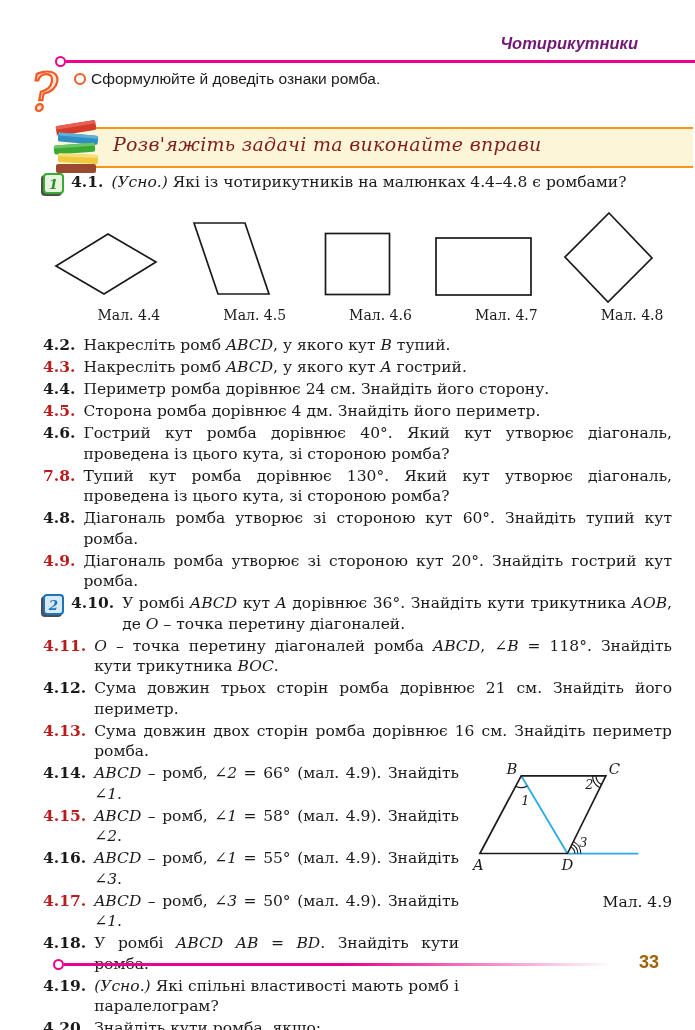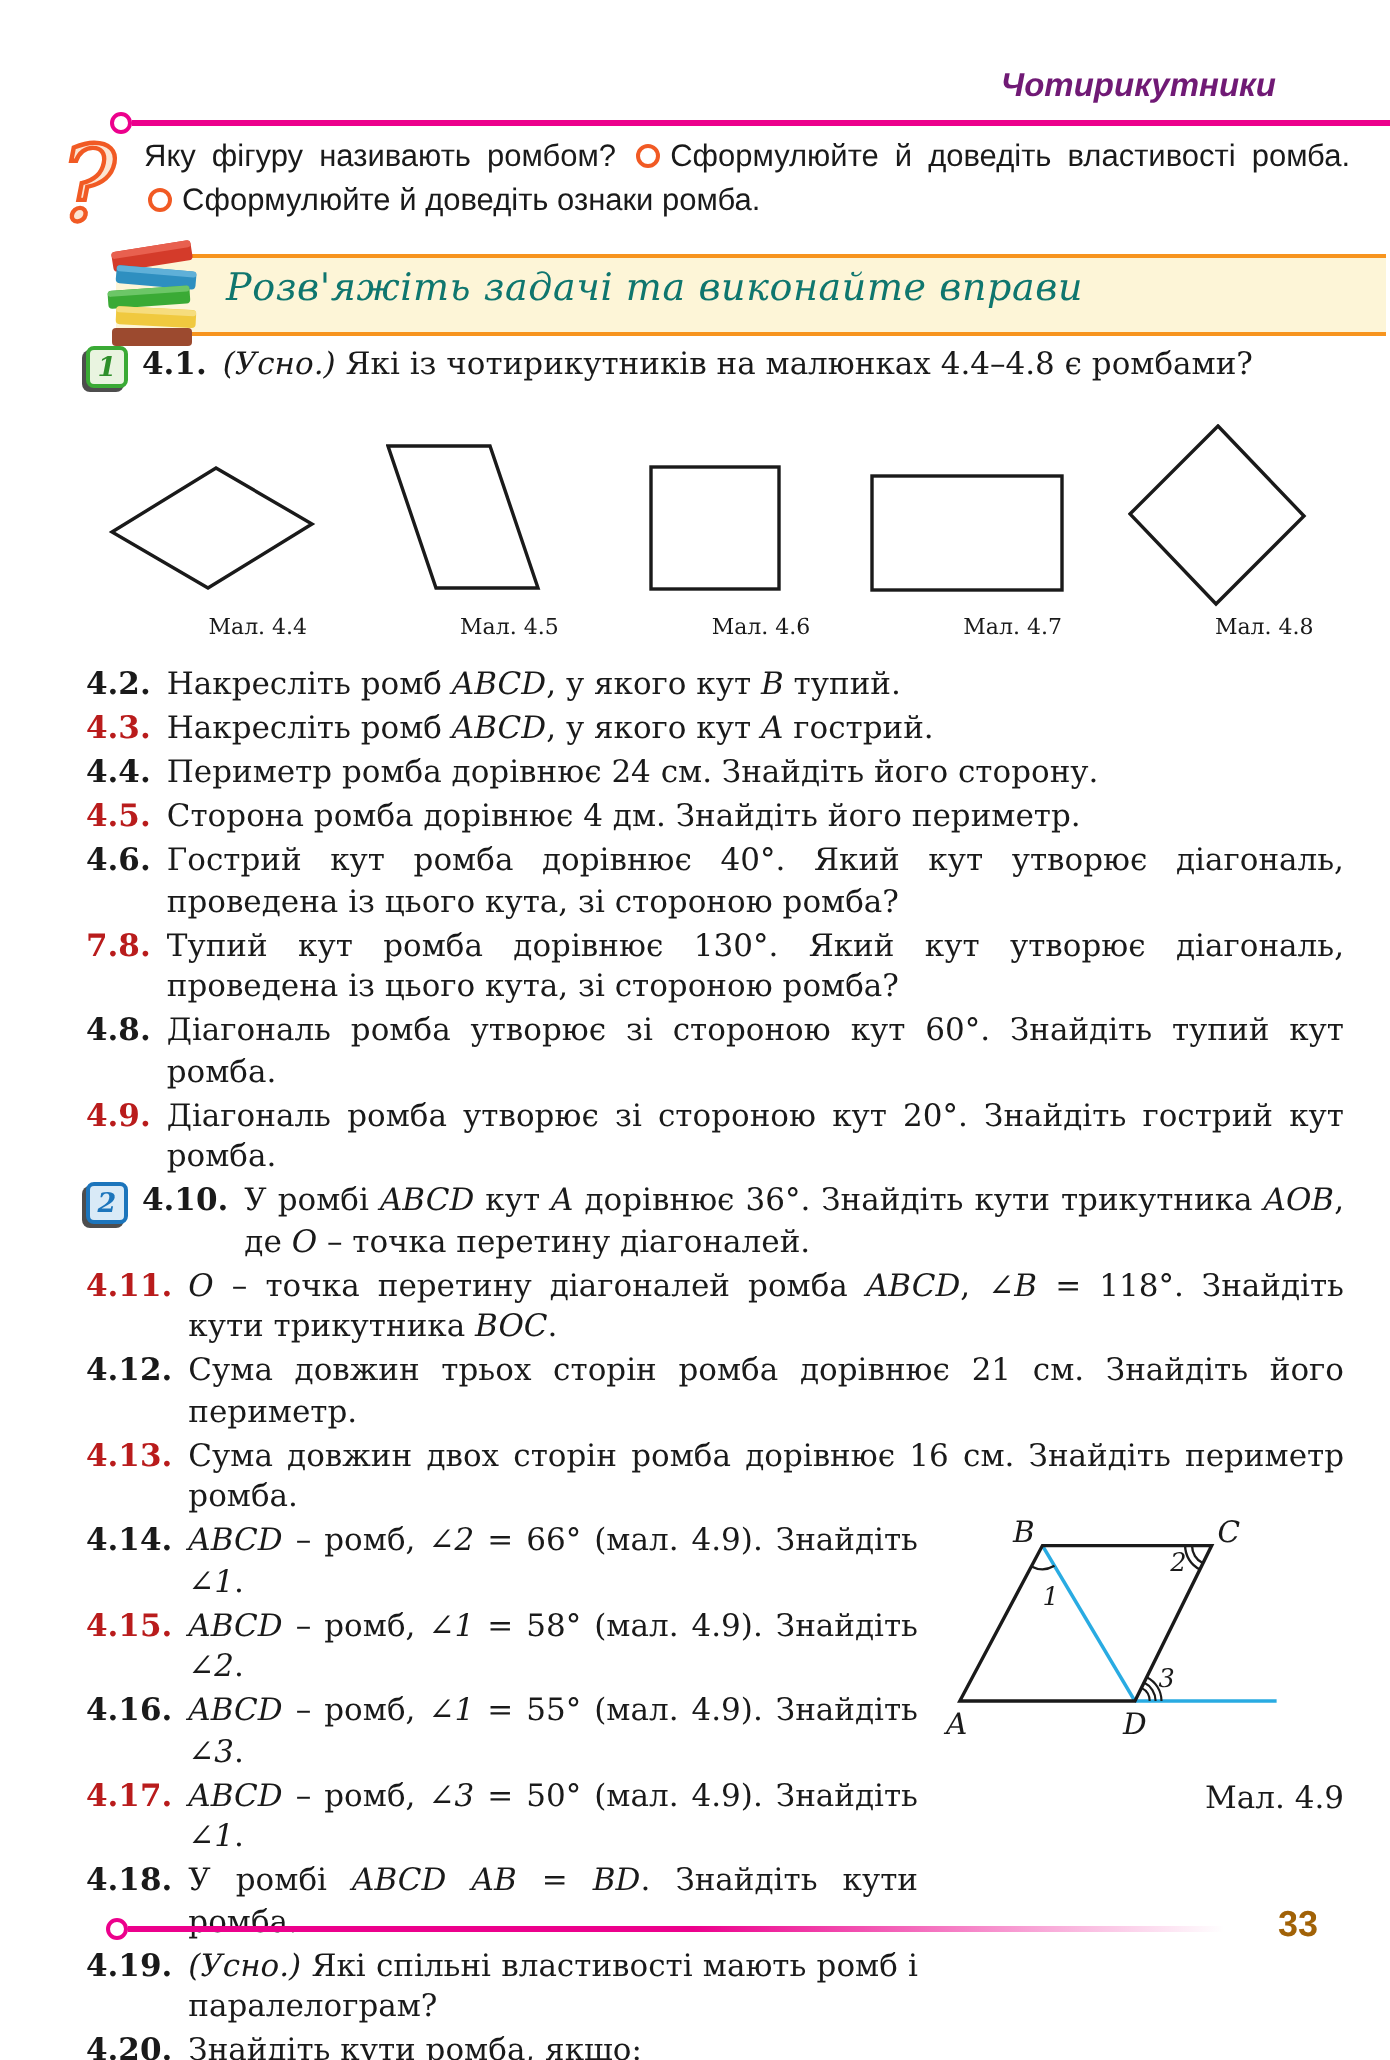--- a/index.html
+++ b/index.html
@@ -28,21 +28,21 @@
   .ring{display:inline-block;width:8px;height:8px;border:2.5px solid #F15A24;
     border-radius:50%;background:#fff;margin:0 5px 0 2px;vertical-align:-1px;}
 
   
   .banner{position:absolute;top:127px;left:58px;right:2px;height:37px;
     background:#FDF5D7;border-top:2.5px solid #F7941E;border-bottom:2.5px solid #F7941E;}
   .banner-books{position:absolute;left:-8px;top:-11px;}
   .banner-title{
     position:absolute;left:55px;top:4px;
     font-family:"DejaVu Serif", serif;font-style:italic;font-size:19px;
-    color:#0f766e;letter-spacing:0.3px;
+    color:#7f1d1d;letter-spacing:0.3px;
   }
 
   
   .content{position:absolute;top:172px;left:43px;width:629px;}
   .prob{display:flex;align-items:flex-start;margin-bottom:1.5px;}
   .pnum{font-weight:bold;white-space:nowrap;margin-right:8px;line-height:20.5px;font-size:15.5px;}
   .pnum.blue{color:#b91c1c;}
   .ptext{flex:1;text-align:justify;font-size:15.5px;line-height:20.5px;}
   .badge{
     width:17px;height:17px;flex:0 0 17px;border-radius:4px;margin:1px 7px 0 0;
@@ -50,21 +50,21 @@
     font-family:"DejaVu Serif", serif;font-style:italic;font-weight:bold;font-size:13.5px;
     box-shadow:-2px 2px 0 #4d4d4d;
   }
   .badge.lvl1{border:2px solid #3AAA35;background:#E9F4E0;color:#2E8F2A;}
   .badge.lvl2{border:2px solid #1C75BC;background:#D9EAF7;color:#1C75BC;}
 
   
   .figrow{display:flex;margin:8px 0 12px 0;}
   .figcol{flex:1;display:flex;flex-direction:column;align-items:center;}
   .shapebox{height:94px;display:flex;align-items:flex-end;justify-content:center;}
-  .figcap{margin-top:11px;font-size:11px;margin-left:46px;}
+  .figcap{margin-top:11px;font-size:14px;margin-left:46px;}
   .shape{display:block;}
   .diamond-drop{margin-bottom:-8px;}
 
   
   .sideblock{display:flex;}
   .sideleft{flex:1;min-width:0;}
   .sideright{flex:0 0 205px;padding-left:8px;}
   .fig49cap{text-align:right;font-size:15.5px;margin-top:4px;}
 
   svg text.vlabel{font-family:"DejaVu Serif", serif;font-style:italic;font-size:15px;fill:#1a1a1a;}
@@ -85,21 +85,20 @@
 <span class="top-rule-ring"></span>
 <div class="top-rule"></div>
 
 <div class="question">
   <div class="qicon">
     <svg width="48" height="58" viewBox="0 0 48 58">
       <text x="24" y="46" text-anchor="middle" font-family="DejaVu Serif, serif" font-style="italic" font-size="52" fill="#FBE4D2" stroke="#F15A24" stroke-width="2.2">?</text>
     </svg>
   </div>
   <div class="qtext">
-    <div class="qline1"><span>Яку фігуру називають ромбом?</span> <span class="ring"></span><span>Сформулюйте й доведіть властивості ромба.</span></div>
     <div class="qline2"><span class="ring"></span><span>Сформулюйте й доведіть ознаки ромба.</span></div>
   </div>
 </div>
 
 <div class="banner">
   <div class="banner-books">
     <svg width="54" height="58" viewBox="0 0 54 58">
       <g transform="rotate(-9 26 10)">
           <rect x="6" y="5" width="40" height="10" rx="2" fill="#D43B2A"></rect>
           <rect x="6" y="5" width="40" height="3.5" rx="1.5" fill="#E8604F"></rect>

